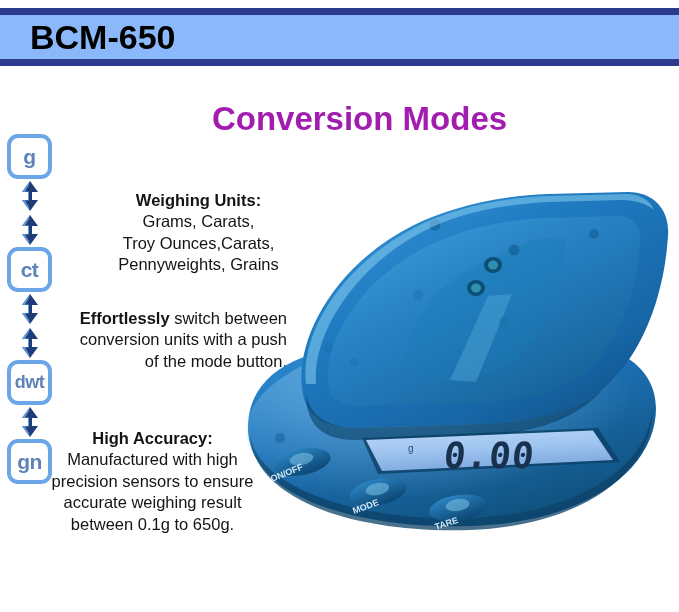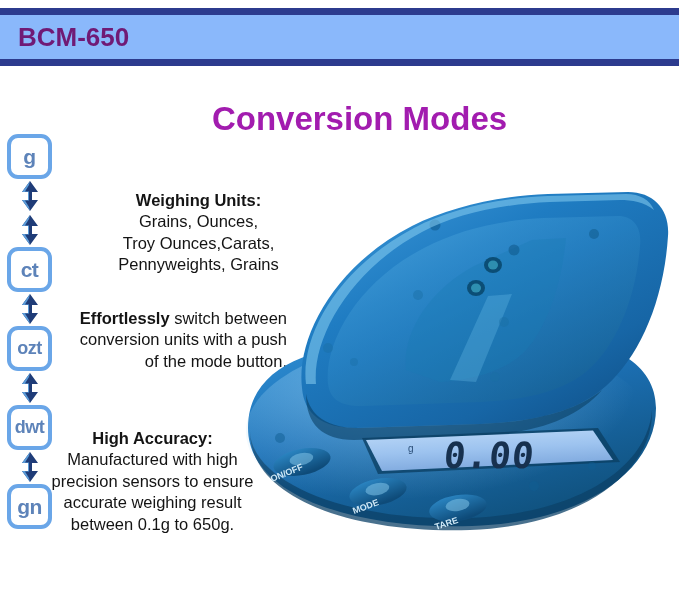--- a/index.html
+++ b/index.html
@@ -14,23 +14,23 @@
   
   .header-band{
     position:absolute;left:0;top:8px;width:679px;height:58px;
     background:#8ab8fb;
     border-top:7px solid #2c3b8e;
     border-bottom:7px solid #2c3b8e;
     box-sizing:border-box;
     display:flex;align-items:center;
   }
   .header-title{
-    margin-left:18px;
-    font-size:26px;font-weight:bold;
-    color:#701a75;
+    margin-left:30px;
+    font-size:34px;font-weight:bold;
+    color:#000000;
     letter-spacing:0px;
     line-height:1;
   }
 
   
   .section-title{
     position:absolute;left:0;top:100px;width:679px;
     text-align:center;
     font-size:33px;font-weight:bold;
     color:#a21caf;
@@ -109,23 +109,20 @@
   <div class="unit-node">
     <div class="unit-badge">ct</div>
   </div>
   <div class="arrow-link">
     <svg width="20" height="32" viewBox="0 0 20 32">
       <path d="M10 1 L18 12 L12 12 L12 20 L18 20 L10 31 L2 20 L8 20 L8 12 L2 12 Z" fill="#1f3c78"></path>
       <path d="M10 1 L2 12 L8 12 L8 20 L2 20 L10 31 L9 27 L5 20.5 L9 20.5 L9 11.5 L5 11.5 L9 5 Z" fill="#5b9bd8"></path>
     </svg>
   </div>
 
-  <div class="unit-node">
-    <div class="unit-badge sm">ozt</div>
-  </div>
   <div class="arrow-link">
     <svg width="20" height="32" viewBox="0 0 20 32">
       <path d="M10 1 L18 12 L12 12 L12 20 L18 20 L10 31 L2 20 L8 20 L8 12 L2 12 Z" fill="#1f3c78"></path>
       <path d="M10 1 L2 12 L8 12 L8 20 L2 20 L10 31 L9 27 L5 20.5 L9 20.5 L9 11.5 L5 11.5 L9 5 Z" fill="#5b9bd8"></path>
     </svg>
   </div>
 
   <div class="unit-node">
     <div class="unit-badge sm">dwt</div>
   </div>
@@ -136,21 +133,21 @@
     </svg>
   </div>
 
   <div class="unit-node">
     <div class="unit-badge">gn</div>
   </div>
 </div>
 
 <div class="copy" id="copy-units">
   <b>Weighing Units:</b><br>
-  <span>Grains, Ounces,</span><br>
+  <span>Grams, Carats,</span><br>
   <span>Troy Ounces,Carats,</span><br>
   <span>Pennyweights, Grains</span>
 </div>
 
 <div class="copy" id="copy-switch">
   <b>Effortlessly</b><span> switch between conversion units  with a push of the mode button.</span>
 </div>
 
 <div class="copy" id="copy-accuracy">
   <b>High Accuracy:</b><span> Manufactured with high precision sensors to ensure accurate weighing result between 0.1g to 650g.</span>

